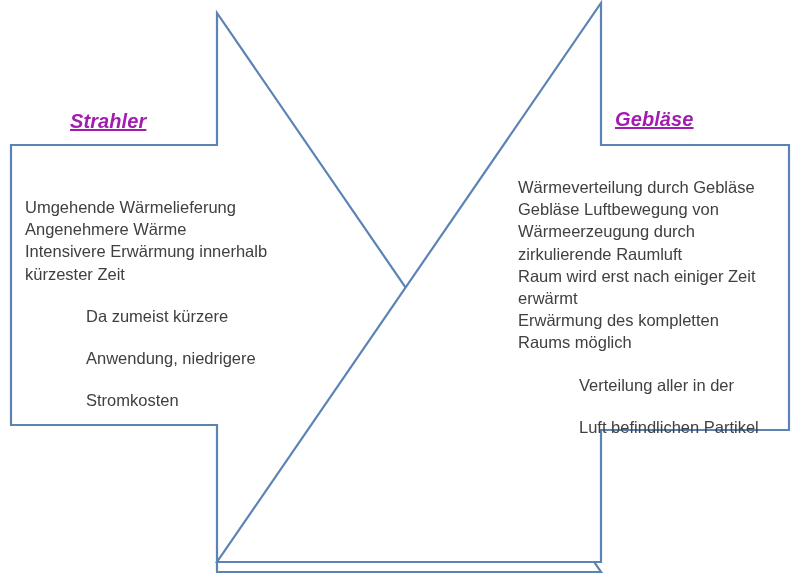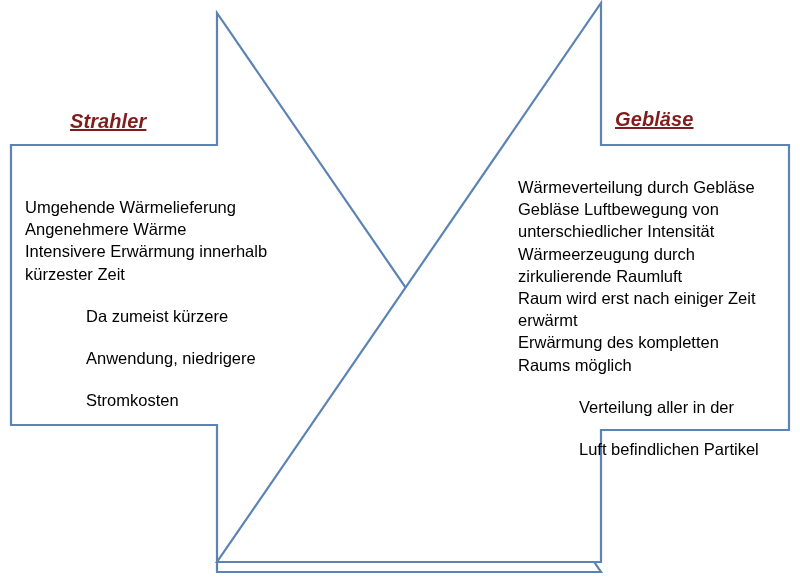--- a/index.html
+++ b/index.html
@@ -36,34 +36,34 @@
   .panel {
     position: absolute;
     box-sizing: border-box;
   }
   .panel-title {
     position: absolute;
     font-size: 20px;
     font-weight: bold;
     font-style: italic;
     text-decoration: underline;
-    color: #7f1d1d;
+    color: #a21caf;
     white-space: nowrap;
     letter-spacing: 0.1px;
   }
   .bullet-list {
     position: absolute;
     list-style: none;
     margin: 0;
     padding: 0;
   }
   .bullet-list li {
     font-size: 16.5px;
     line-height: 22.2px;
-    color: #000000;
+    color: #404040;
     white-space: nowrap;
   }
   .bullet-list li.level-2 {
     padding-left: 61px;
     margin-top: 20px;
   }
 
   
   #panel-left  { left: 0;   top: 0;   width: 400px; height: 586px; }
   #title-left  { left: 70px;  top: 110px; }
@@ -97,21 +97,20 @@
         <li class="level-2">Anwendung, niedrigere</li>
         <li class="level-2">Stromkosten</li>
       </ul>
   </div>
 
   <div class="panel" id="panel-right">
     <div class="panel-title" id="title-right">Gebläse</div>
     <ul class="bullet-list" id="list-right">
         <li class="level-1">Wärmeverteilung durch Gebläse</li>
         <li class="level-1">Gebläse Luftbewegung von</li>
-        <li class="level-1">unterschiedlicher Intensität</li>
         <li class="level-1">Wärmeerzeugung durch</li>
         <li class="level-1">zirkulierende Raumluft</li>
         <li class="level-1">Raum wird erst nach einiger Zeit</li>
         <li class="level-1">erwärmt</li>
         <li class="level-1">Erwärmung des kompletten</li>
         <li class="level-1">Raums möglich</li>
         <li class="level-2">Verteilung aller in der</li>
         <li class="level-2">Luft befindlichen Partikel</li>
       </ul>
   </div>

